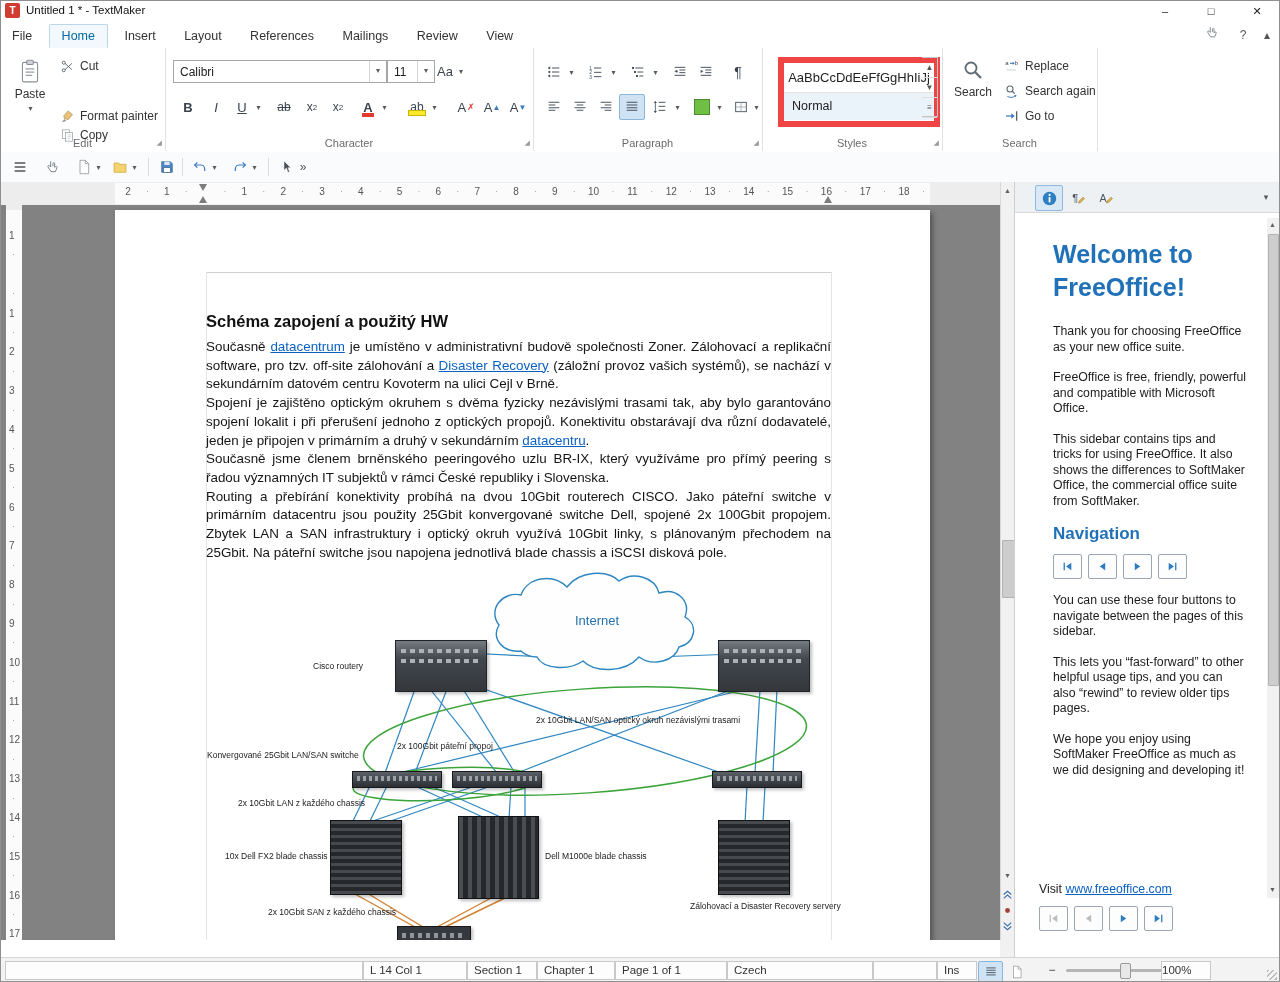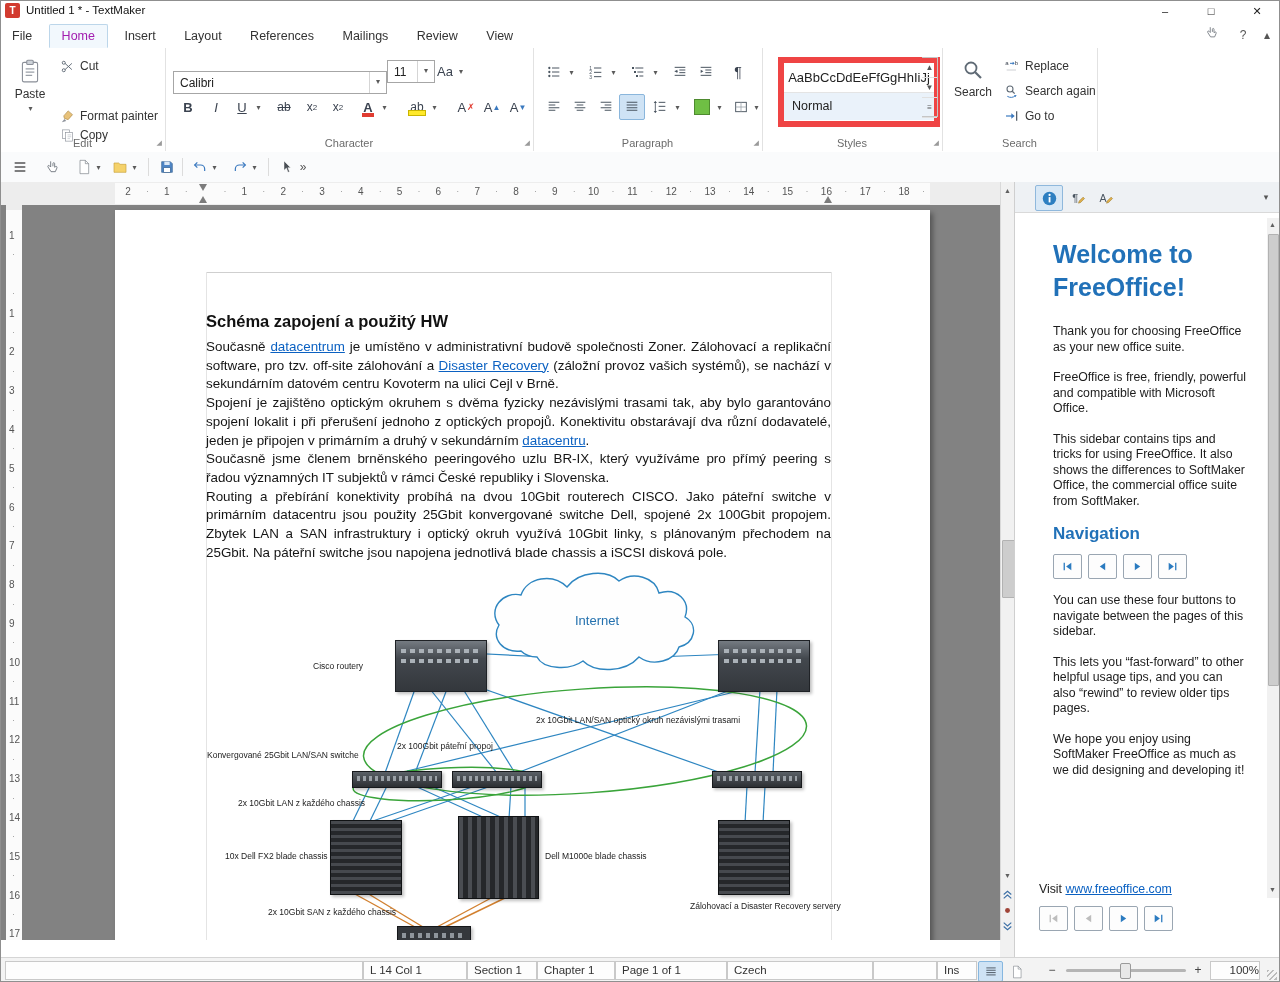--- a/index.html
+++ b/index.html
@@ -8,21 +8,21 @@
   .frame{position:absolute;inset:0;border:1px solid #8f8f8f;pointer-events:none;z-index:99;}
   
   #titlebar{position:absolute;left:0;top:0;width:1280px;height:22px;background:#fff;}
   #appicon{position:absolute;left:5px;top:3px;width:15px;height:15px;background:#d23b2f;border-radius:2px;
     color:#fff;font-size:10px;font-weight:bold;text-align:center;line-height:15px;}
   #apptitle{position:absolute;left:26px;top:4px;font-size:11.5px;color:#111;}
   .winbtn{position:absolute;top:0;width:46px;height:22px;text-align:center;line-height:22px;font-size:11px;color:#222;}
   
   #tabrow{position:absolute;left:0;top:22px;width:1280px;height:26px;background:#fff;border-bottom:1px solid #e3e3e3;}
   .tab{position:relative;display:inline-block;padding:4px 12px;margin-top:2px;font-size:12.5px;color:#333;}
-  .tab.active{background:#f2f8fd;border:1px solid #bcd6ea;border-bottom:1px solid #f2f8fd;border-radius:2px 2px 0 0;color:#a21caf;}
+  .tab.active{background:#f2f8fd;border:1px solid #bcd6ea;border-bottom:1px solid #f2f8fd;border-radius:2px 2px 0 0;color:#0369a1;}
   .tabctl{position:absolute;top:3px;width:22px;height:20px;text-align:center;line-height:20px;font-size:12px;color:#555;}
   
   #ribbon{position:absolute;left:0;top:48px;width:1280px;height:104px;background:#fff;border-bottom:1px solid #d0d0d0;}
   .rgroup{position:absolute;top:0;height:103px;border-right:1px solid #e2e2e2;}
   .glabel{position:absolute;left:0;bottom:2px;width:100%;text-align:center;font-size:11px;color:#6b6b6b;}
   .glauncher{position:absolute;right:3px;bottom:4px;font-size:7px;color:#9a9a9a;}
   .bigbtn{position:absolute;display:flex;flex-direction:column;align-items:center;justify-content:flex-start;
     gap:3px;font-size:12px;color:#333;border:1px solid transparent;border-radius:2px;padding-top:5px;text-align:center;}
   .rowbtn{position:absolute;display:flex;align-items:center;gap:5px;font-size:12px;color:#333;height:22px;}
   .sqbtn{position:absolute;width:24px;height:24px;display:flex;align-items:center;justify-content:center;
@@ -341,21 +341,21 @@
       <svg class="ic" width="15" height="15">
           <use href="#sy-brush"></use>
         </svg>
       <span>Format painter</span>
     </div>
     <div class="glabel">Edit</div>
     <div class="glauncher">◢</div>
   </div>
 
   <div class="rgroup" style="left:165px;width:368px;">
-    <div class="combo" style="left:8px;top:23px;width:206px;">
+    <div class="combo" style="left:8px;top:12px;width:206px;">
       <span>Calibri</span>
       <span class="dd">▾</span>
     </div>
     <div class="combo" style="left:222px;top:12px;width:40px;">
       <span>11</span>
       <span class="dd">▾</span>
     </div>
     <div class="rowbtn" style="left:272px;top:12px;">
       <span style="font-size:13px;color:#3b4350;">Aa</span>
       <span class="dd">▾</span>
@@ -880,15 +880,15 @@
     </div>
   <div class="vbtn" style="left:1004px;">
       <svg class="ic" width="14" height="14">
         <use href="#sy-page"></use>
       </svg>
     </div>
   <div class="zbtn" style="left:1044px;">−</div>
   <div id="zoomtrack"></div>
   <div id="zoomthumb"></div>
   <div class="zbtn" style="left:1190px;">+</div>
-  <div class="seg" style="left:1210px;width:48px;text-align:right;padding-left:0;">100%</div>
+  <div class="seg" style="left:1161px;width:48px;text-align:left;padding-left:0;">100%</div>
   <div id="grip"></div>
 </div>
 
 </body></html>

